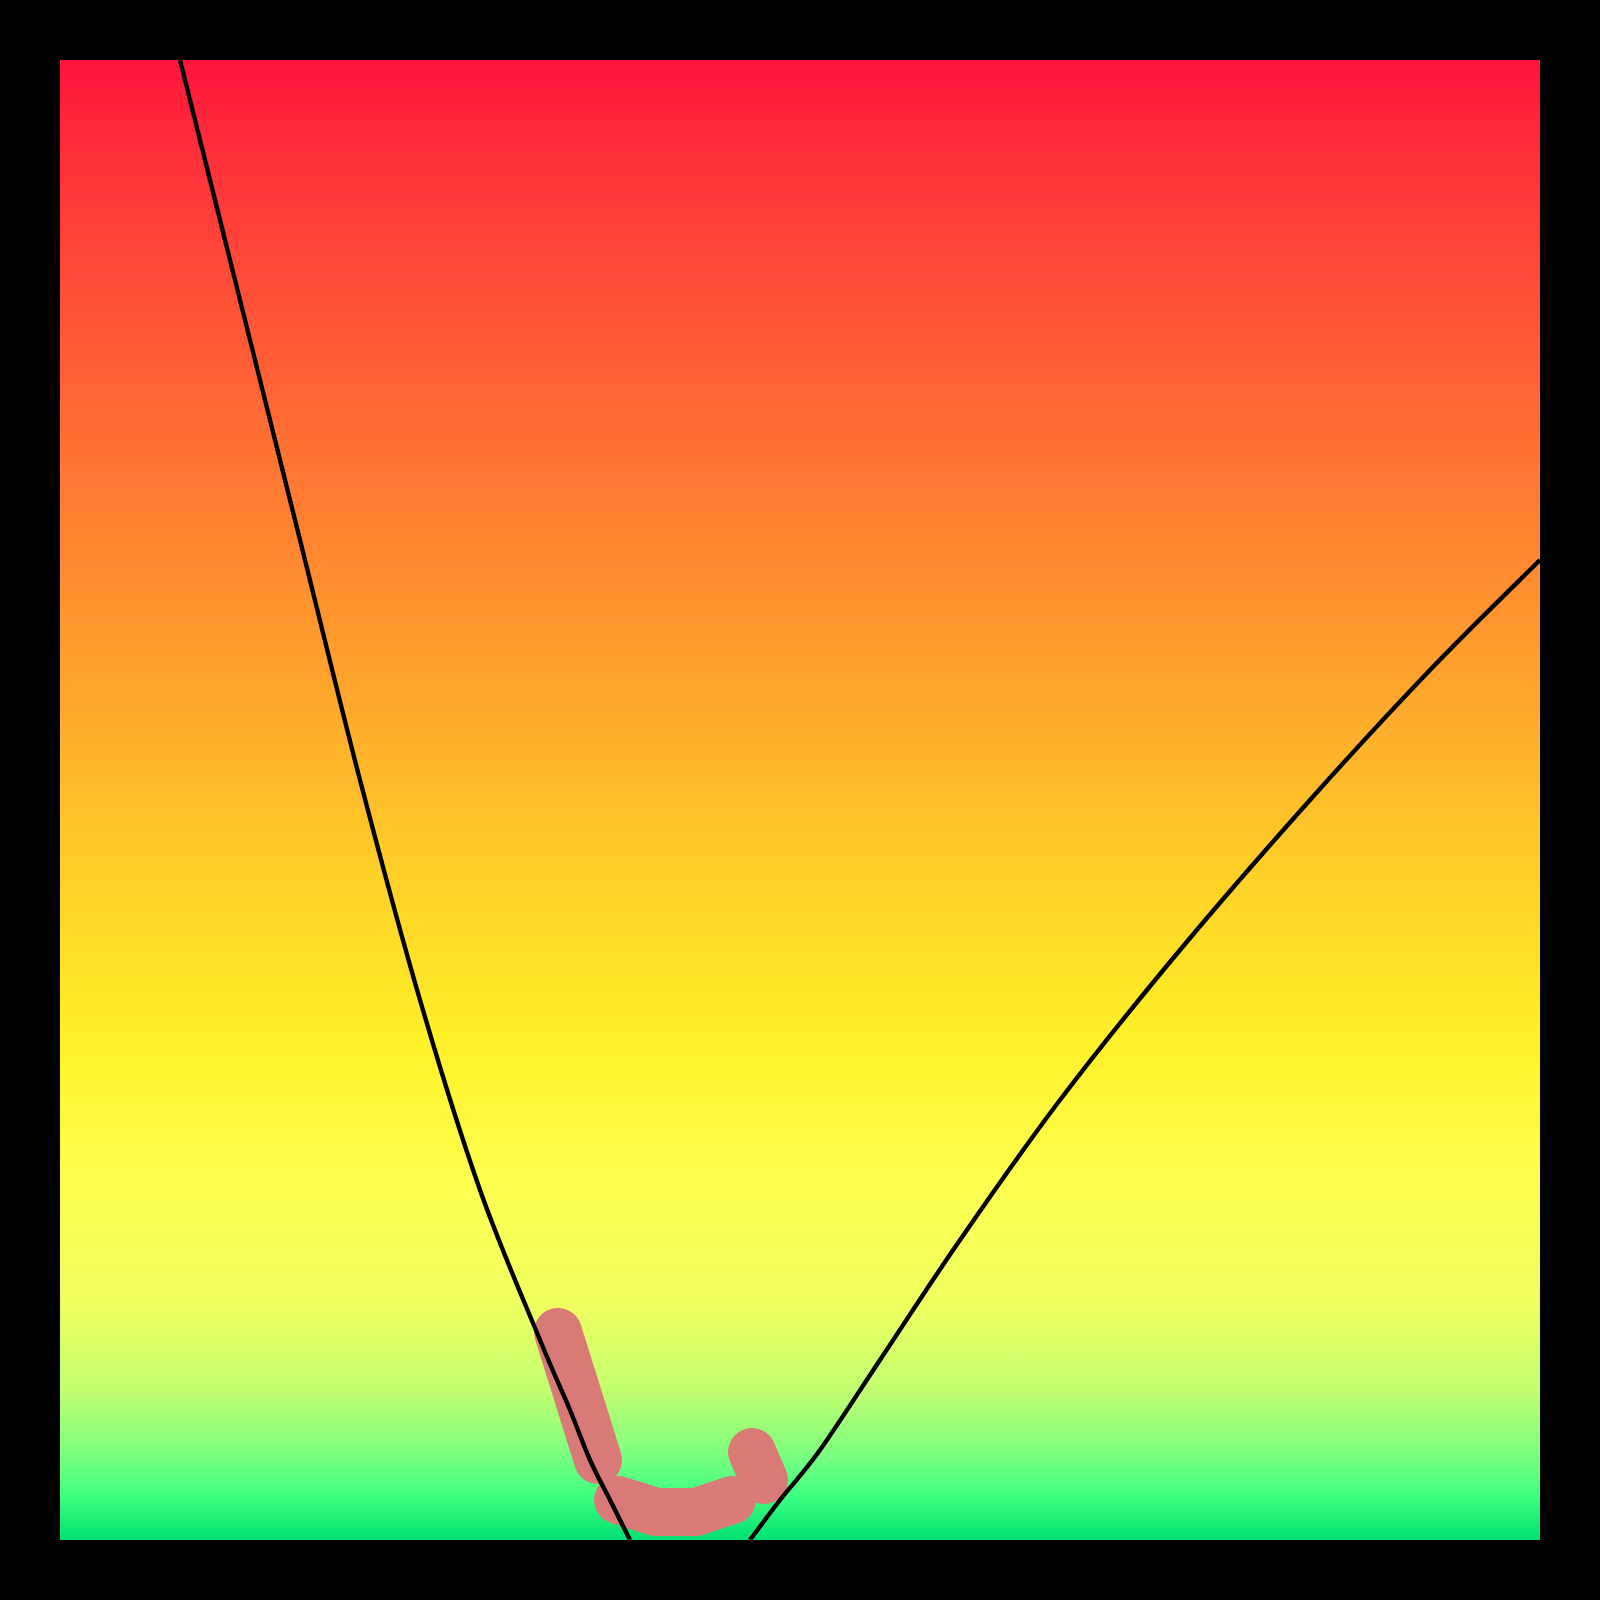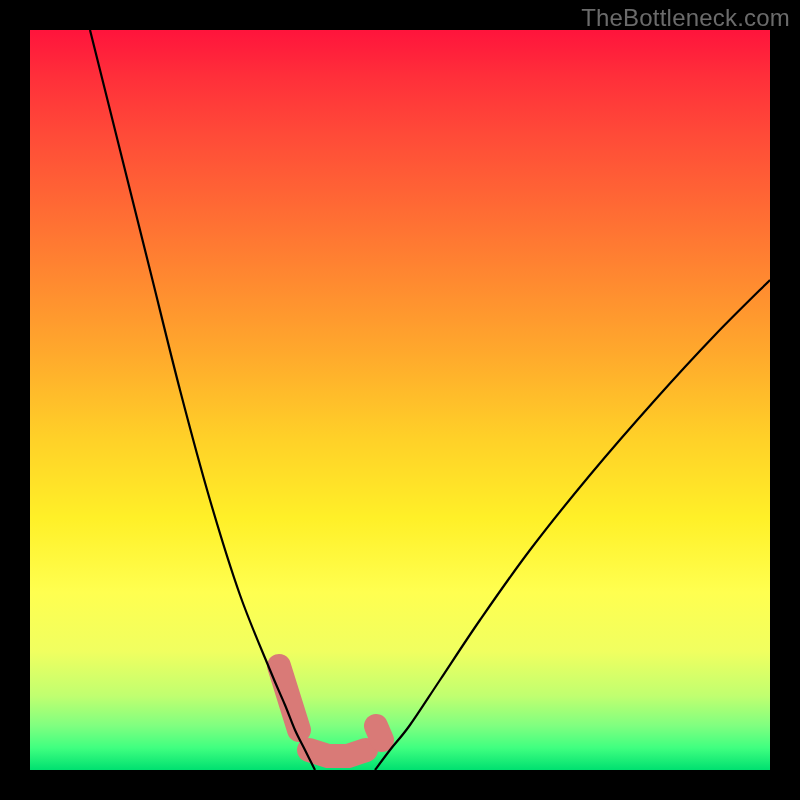--- a/index.html
+++ b/index.html
@@ -70,21 +70,20 @@
   .curve {
     fill: none;
     stroke: #000;
     stroke-width: 2.2;
   }
 </style>
 </head>
 <body>
 
 <div class="outer">
-  <div class="watermark">TheBottleneck.com</div>
 
   <div class="plot-area">
     <div class="gradient-bg"></div>
 
     <svg class="curves" viewBox="0 0 740 740" preserveAspectRatio="none">
 
       <g>
         <path class="blob" d="M 249 636 L 259 668 L 269 700"></path>
         <path class="blob" d="M 279 720 L 298 726 L 318 726 L 336 720"></path>
         <path class="blob" d="M 346 696 L 352 710"></path>

